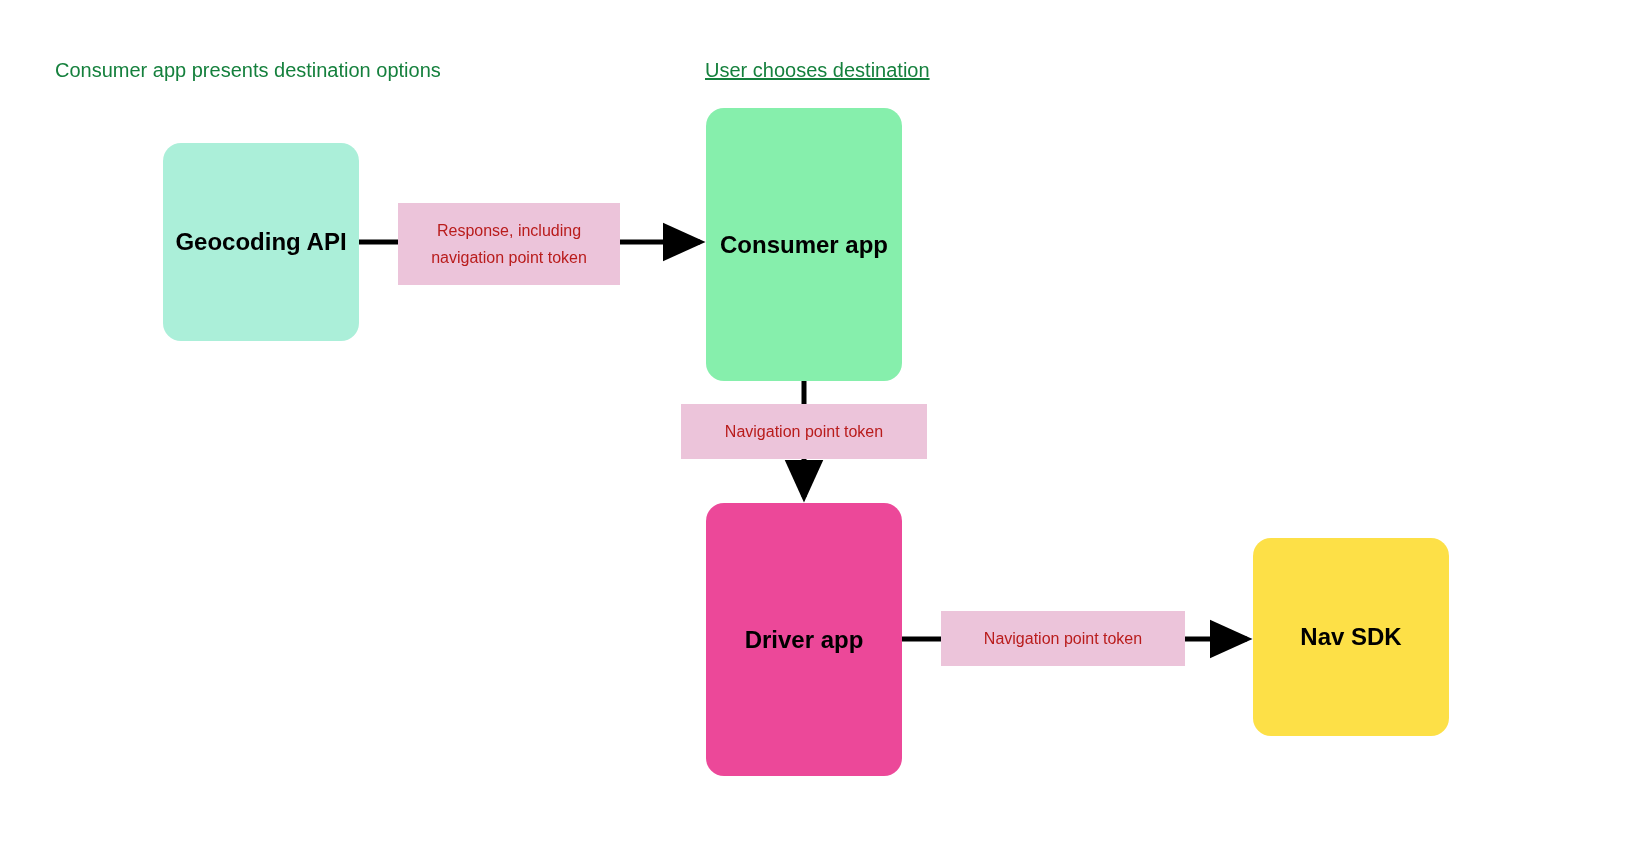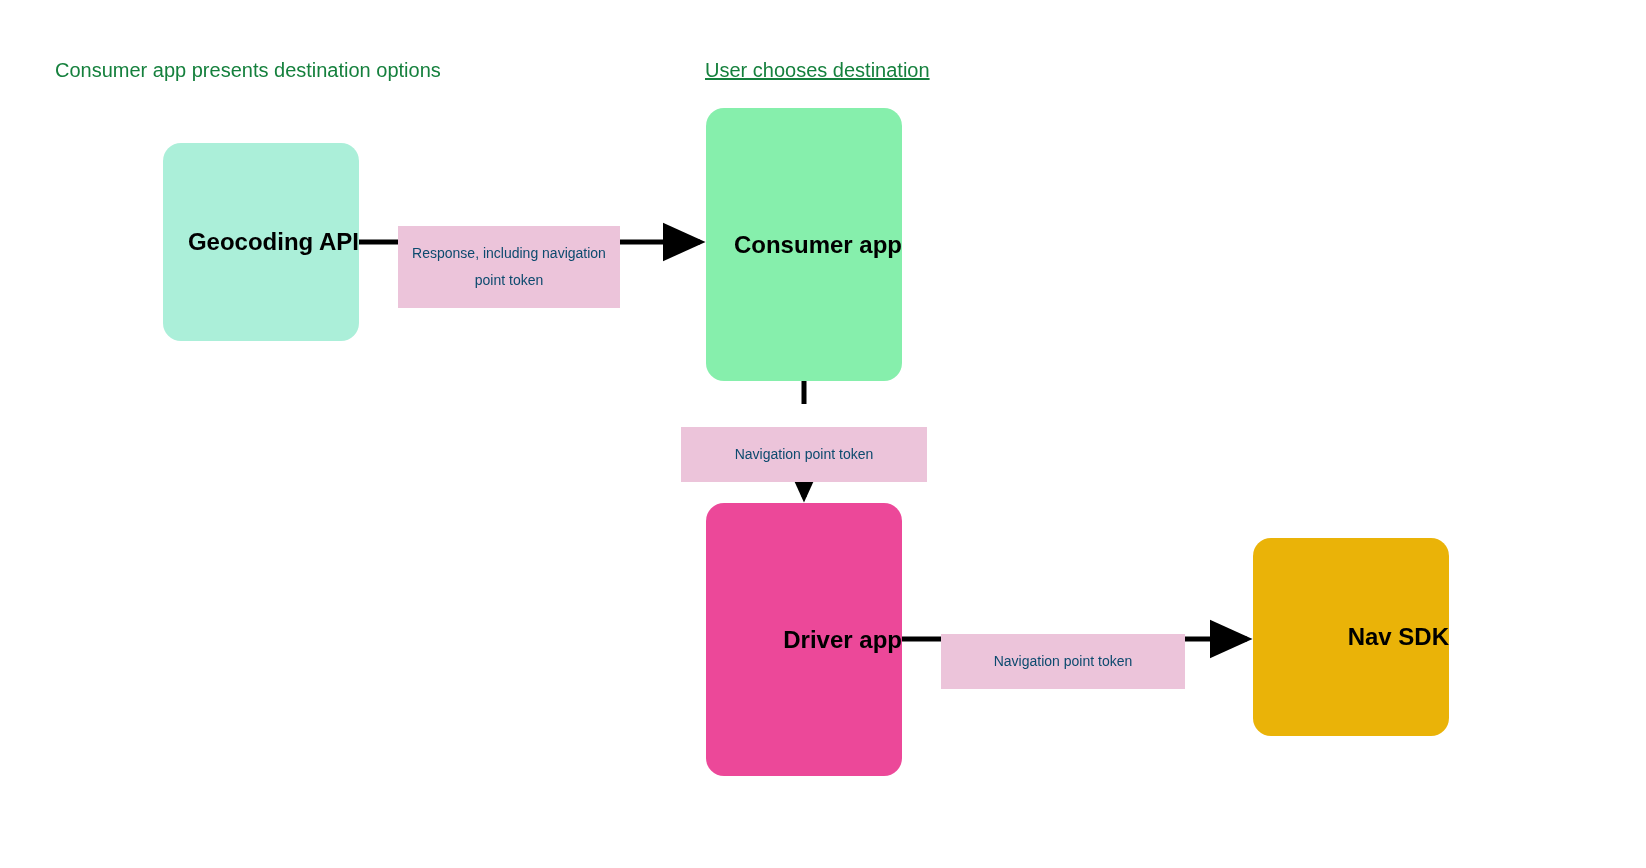--- a/index.html
+++ b/index.html
@@ -33,21 +33,21 @@
   #heading-consumer  { left: 55px;   top: 56px; }
   #heading-user      { left: 705px;  top: 56px; text-decoration: underline; }
   #heading-navsdk    { left: 1152px; top: 56px; }
 
   
   .node {
     position: absolute;
     border-radius: 18px;
     display: flex;
     align-items: center;
-    justify-content: flex-end;
+    justify-content: center;
     text-align: center;
     font-size: 24px;
     font-weight: 700;
     color: #000000;
     box-sizing: border-box;
   }
   #node-geocoding {
     left: 163px;  top: 143px;
     width: 196px; height: 198px;
     background: #abefd9;
@@ -58,47 +58,46 @@
     background: #86efac;
   }
   #node-driver {
     left: 706px;  top: 503px;
     width: 196px; height: 273px;
     background: #ec4899;
   }
   #node-navsdk {
     left: 1253px; top: 538px;
     width: 196px; height: 198px;
-    background: #eab308;
+    background: #fde047;
   }
 
   
   #connectors {
     position: absolute;
     left: 0; top: 0;
     width: 1646px;
     height: 868px;
     pointer-events: none;
   }
 
   
   .edge-label {
     position: absolute;
     background: #ecc4da;
-    color: #0c4a6e;
-    font-size: 14px;
+    color: #b91c1c;
+    font-size: 16px;
     line-height: 27px;
     font-weight: 400;
     text-align: center;
     display: flex;
     align-items: center;
     justify-content: center;
     box-sizing: border-box;
     padding: 4px 10px;
-    margin-top: 23px;
   }
   #label-response {
     left: 398px; top: 203px;
     width: 222px; height: 82px;
   }
   #label-nav-token-vertical {
     left: 681px; top: 404px;
     width: 246px; height: 55px;
   }
   #label-nav-token-horizontal {

